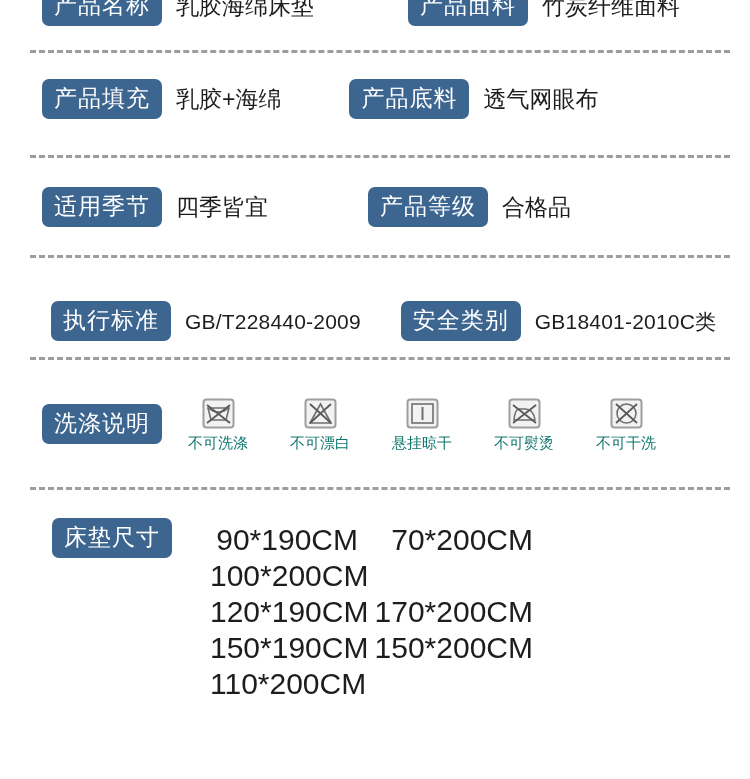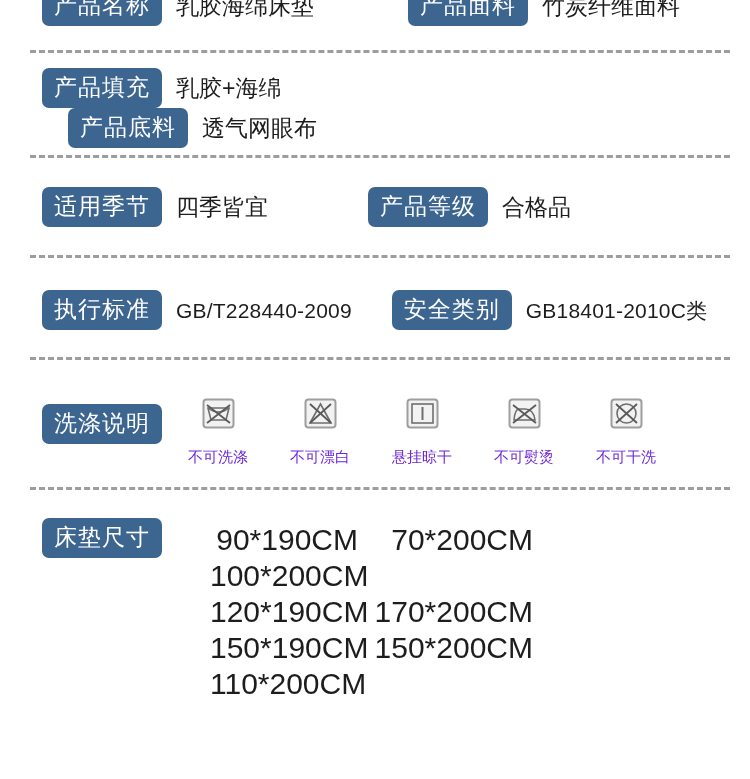--- a/index.html
+++ b/index.html
@@ -93,23 +93,23 @@
     align-items: center;
   }
 
   .care-icon {
     width: 33px;
     height: 31px;
     display: block;
   }
 
   .care-label {
-    margin-top: 20px;
+    margin-top: 6px;
     font-size: 15px;
-    color: #6d28d9;
+    color: #0f766e;
     white-space: nowrap;
     line-height: 1;
   }
 
   
   .sizes-wrap {
     position: absolute;
     left: 210px;
     top: 522px;
   }
@@ -142,21 +142,21 @@
       <span class="value">乳胶海绵床垫</span>
     </div>
     <div class="cell" style="margin-left:94px;">
       <span class="badge">产品面料</span>
       <span class="value">竹炭纤维面料</span>
     </div>
   </div>
 
   <div class="divider" style="top:50px;"></div>
 
-  <div class="row" style="top:68px;flex-direction:column;">
+  <div class="row" style="top:79px;">
     <div class="cell cell-left">
       <span class="badge">产品填充</span>
       <span class="value">乳胶+海绵</span>
     </div>
     <div class="cell" style="margin-left:68px;">
       <span class="badge">产品底料</span>
       <span class="value">透气网眼布</span>
     </div>
   </div>
 
@@ -168,21 +168,21 @@
       <span class="value">四季皆宜</span>
     </div>
     <div class="cell" style="margin-left:100px;">
       <span class="badge">产品等级</span>
       <span class="value">合格品</span>
     </div>
   </div>
 
   <div class="divider" style="top:255px;"></div>
 
-  <div class="row" style="top:290px;">
+  <div class="row" style="top:301px;padding-left:9px;">
     <div class="cell cell-left">
       <span class="badge">执行标准</span>
       <span class="value value-mono">GB/T228440-2009</span>
     </div>
     <div class="cell" style="margin-left:40px;">
       <span class="badge">安全类别</span>
       <span class="value value-mono">GB18401-2010C类</span>
     </div>
   </div>
 
@@ -243,21 +243,21 @@
         <line x1="6" y1="6" x2="27" y2="25" stroke="#5a5a5a" stroke-width="1.8"></line>
         <line x1="27" y1="6" x2="6" y2="25" stroke="#5a5a5a" stroke-width="1.8"></line>
       </svg>
       <span class="care-label">不可干洗</span>
     </div>
 
   </div>
 
   <div class="divider" style="top:487px;"></div>
 
-  <div class="row" style="top:518px;">
+  <div class="row" style="top:518px;padding-left:10px;">
     <div class="cell cell-left">
       <span class="badge">床垫尺寸</span>
     </div>
   </div>
 
   <div class="sizes-wrap">
     <div class="size-row">
       <span class="size-cell size-col-a">90*190CM</span>
       <span class="size-cell size-col-b">70*200CM</span>
     </div>

